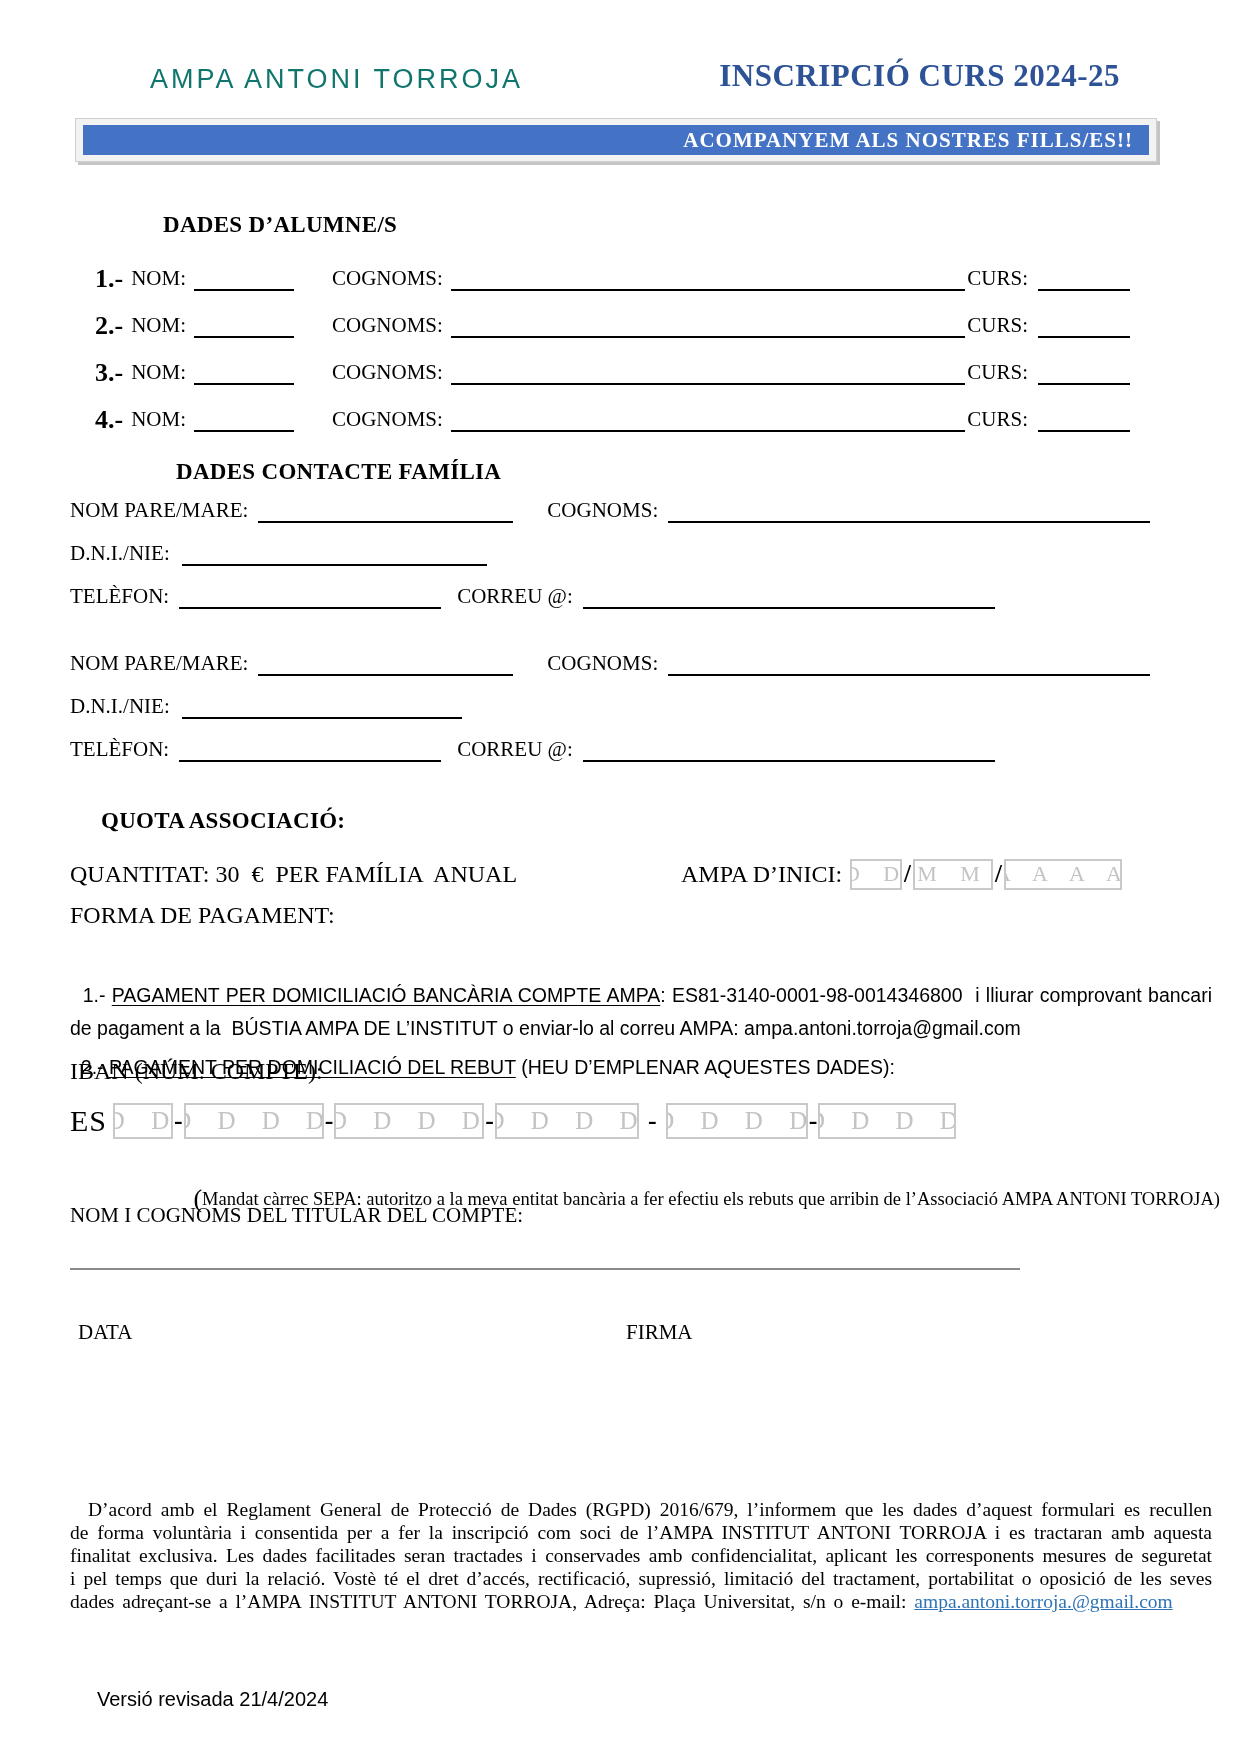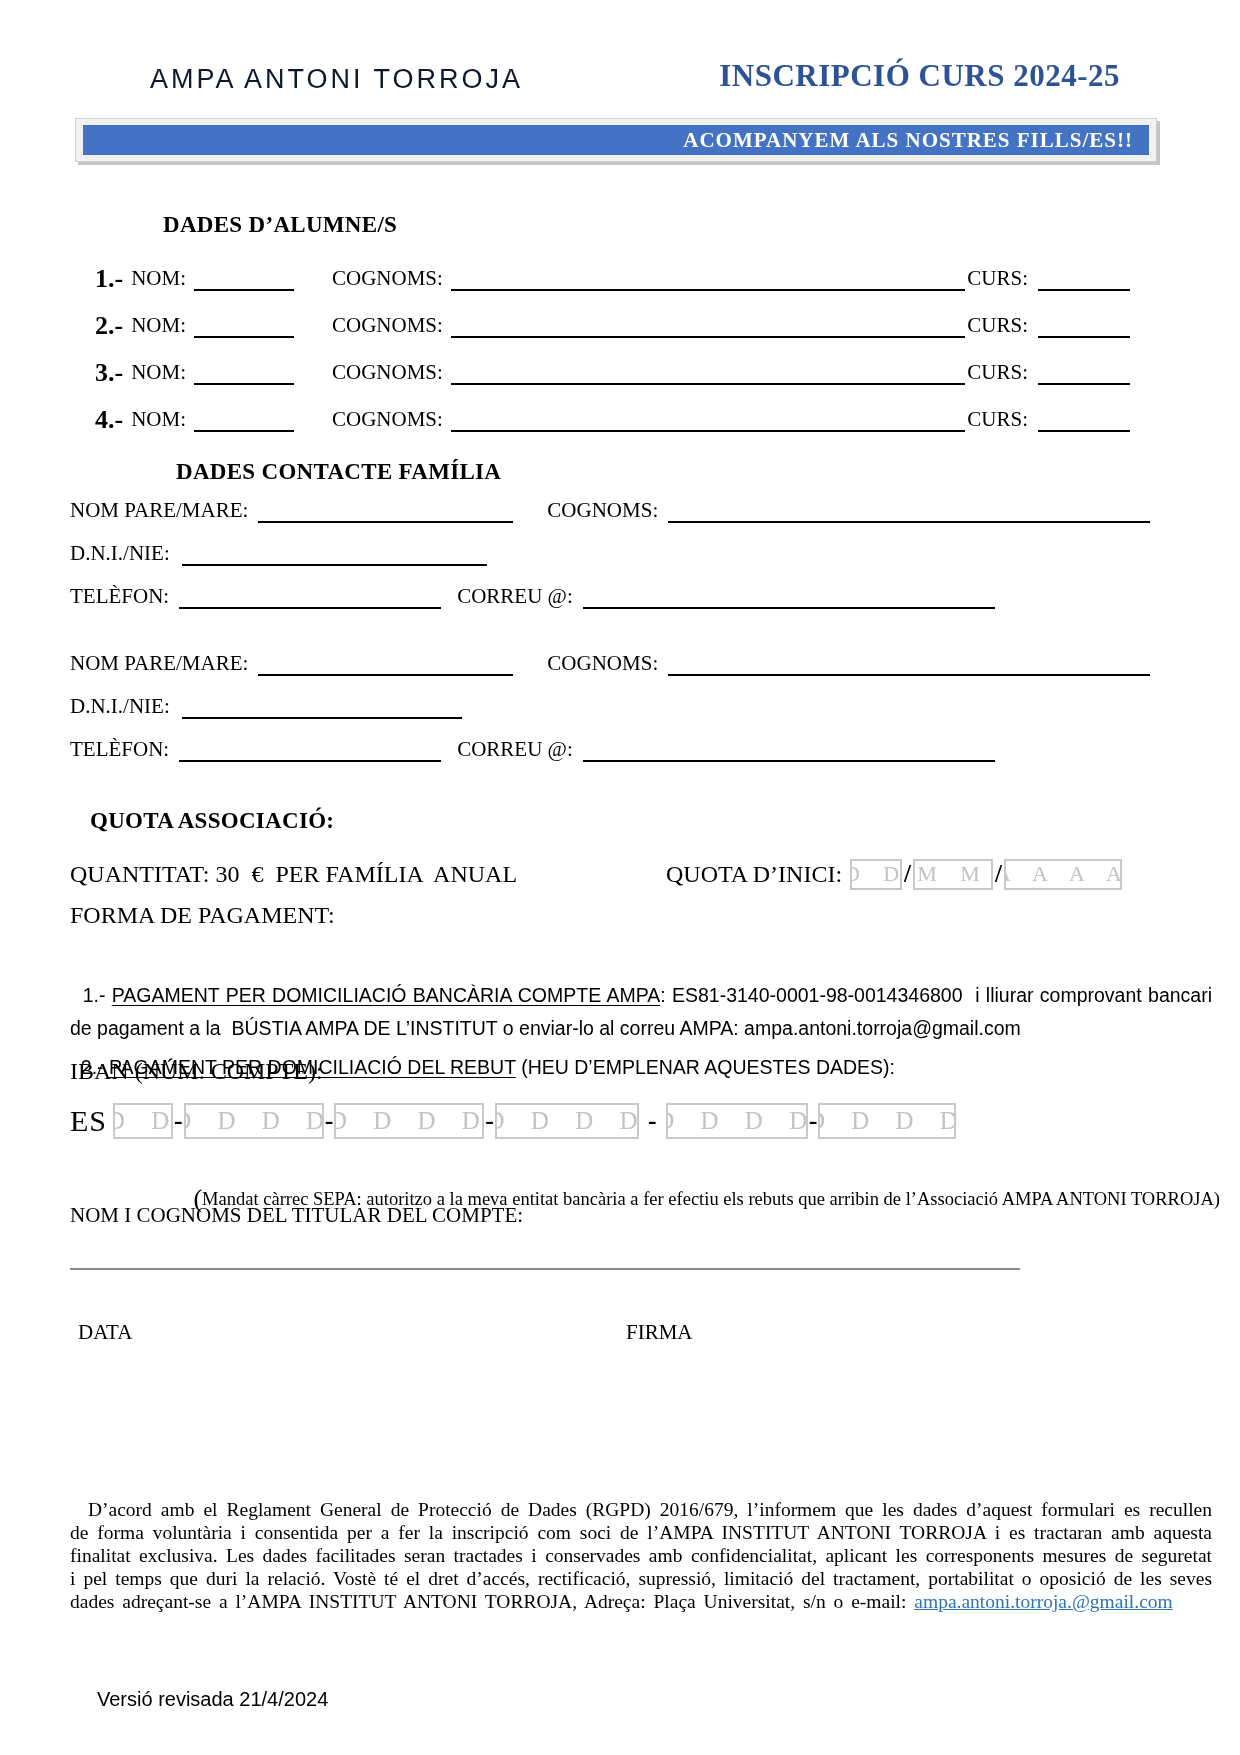--- a/index.html
+++ b/index.html
@@ -2,21 +2,21 @@
 <html lang="ca"><head>
 <meta charset="utf-8">
 <style>
   * { margin:0; padding:0; box-sizing:border-box; }
   html,body { background:#ffffff; }
   body { width:1240px; height:1755px; position:relative; font-family:"Liberation Serif", serif; color:#000; }
   .abs { position:absolute; }
 
   
   .brand { font-family:"Liberation Sans", sans-serif; font-size:27px; font-weight:400;
-           letter-spacing:3px; color:#0f172a; }
+           letter-spacing:3px; color:#0f766e; }
   .doc-title { font-family:"Liberation Serif", serif; font-size:31px; font-weight:700;
                color:#2D5296; text-align:right; letter-spacing:0.5px; }
   .banner-outer { background:#f2f2f2; border:1px solid #cfcfcf;
                   box-shadow:3px 3px 0 rgba(150,150,150,.55); }
   .banner-inner { position:absolute; top:6px; left:7px; right:7px; bottom:6px;
                   background:#4472C4; color:#ffffff; font-weight:700; font-size:21px;
                   text-align:right; padding-right:16px; letter-spacing:1px;
                   display:flex; align-items:center; justify-content:flex-end; }
 
   
@@ -144,25 +144,25 @@
   <span class="lbl">D.N.I./NIE:</span>
   <div class="fline" style="width:280px; margin-left:12px;"></div>
 </div>
 <div class="abs row" style="top:737px; left:70px;">
   <span class="lbl">TELÈFON:</span>
   <div class="fline" style="width:262px; margin-left:10px;"></div>
   <span class="lbl" style="margin-left:16px;">CORREU @:</span>
   <div class="fline" style="width:412px; margin-left:10px;"></div>
 </div>
 
-<div class="abs section-h" style="top:808px; left:90px;">QUOTA ASSOCIACIÓ:</div>
+<div class="abs section-h" style="top:808px; left:101px;">QUOTA ASSOCIACIÓ:</div>
 
 <div class="abs q-row" style="top:856px; left:70px; right:118px; height:36px;">
   <span class="q-text">QUANTITAT: 30  €  PER FAMÍLIA  ANUAL</span>
-  <span class="q-text" style="margin-left:auto; margin-right:8px;">QUOTA D’INICI:</span>
+  <span class="q-text" style="margin-left:auto; margin-right:8px;">AMPA D’INICI:</span>
   <div class="dbox" style="width:52px;">D D</div>
   <span class="slash">/</span>
   <div class="dbox" style="width:80px;">M M</div>
   <span class="slash">/</span>
   <div class="dbox" style="width:118px;">A A A A</div>
 </div>
 
 <div class="abs plain24" style="top:902px; left:70px;">FORMA DE PAGAMENT:</div>
 
 <div class="abs para" style="top:946px; left:70px; width:1142px;">

